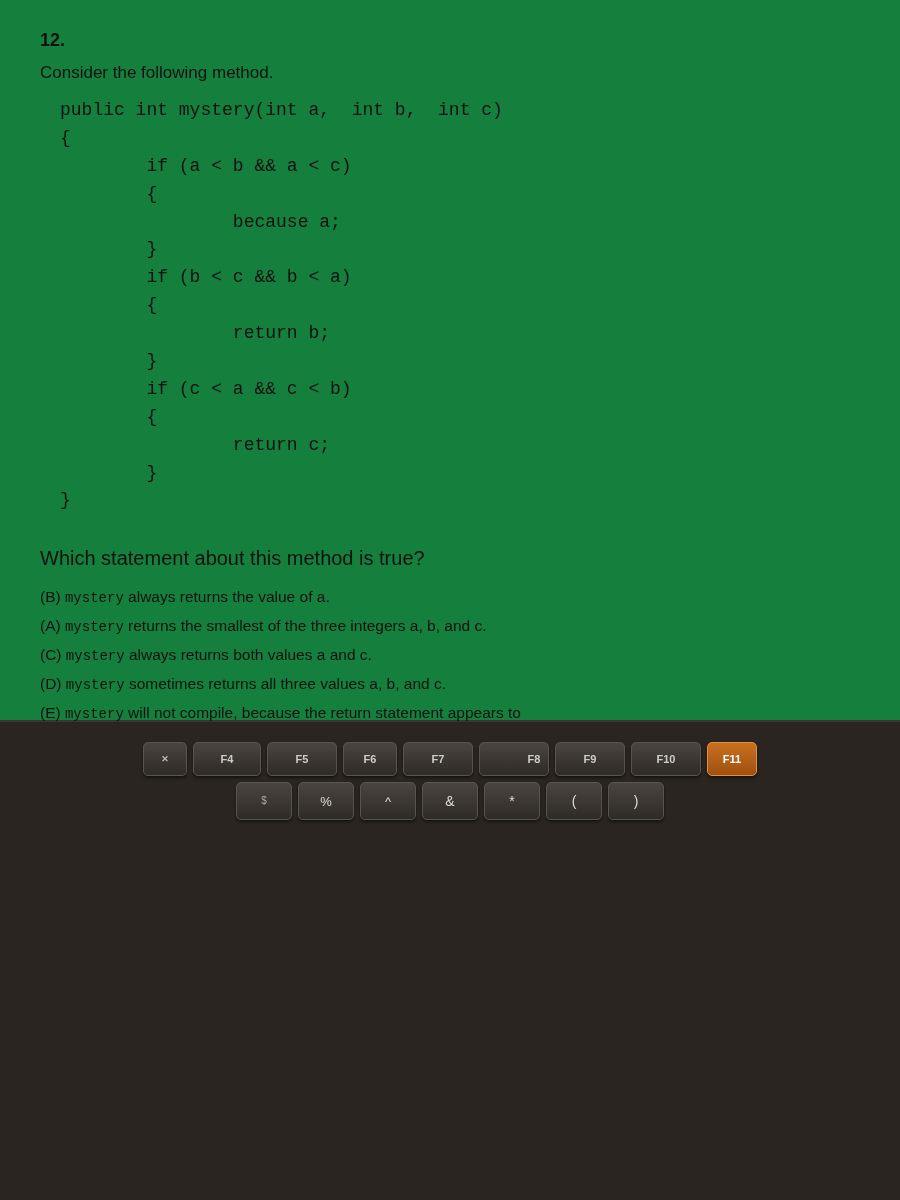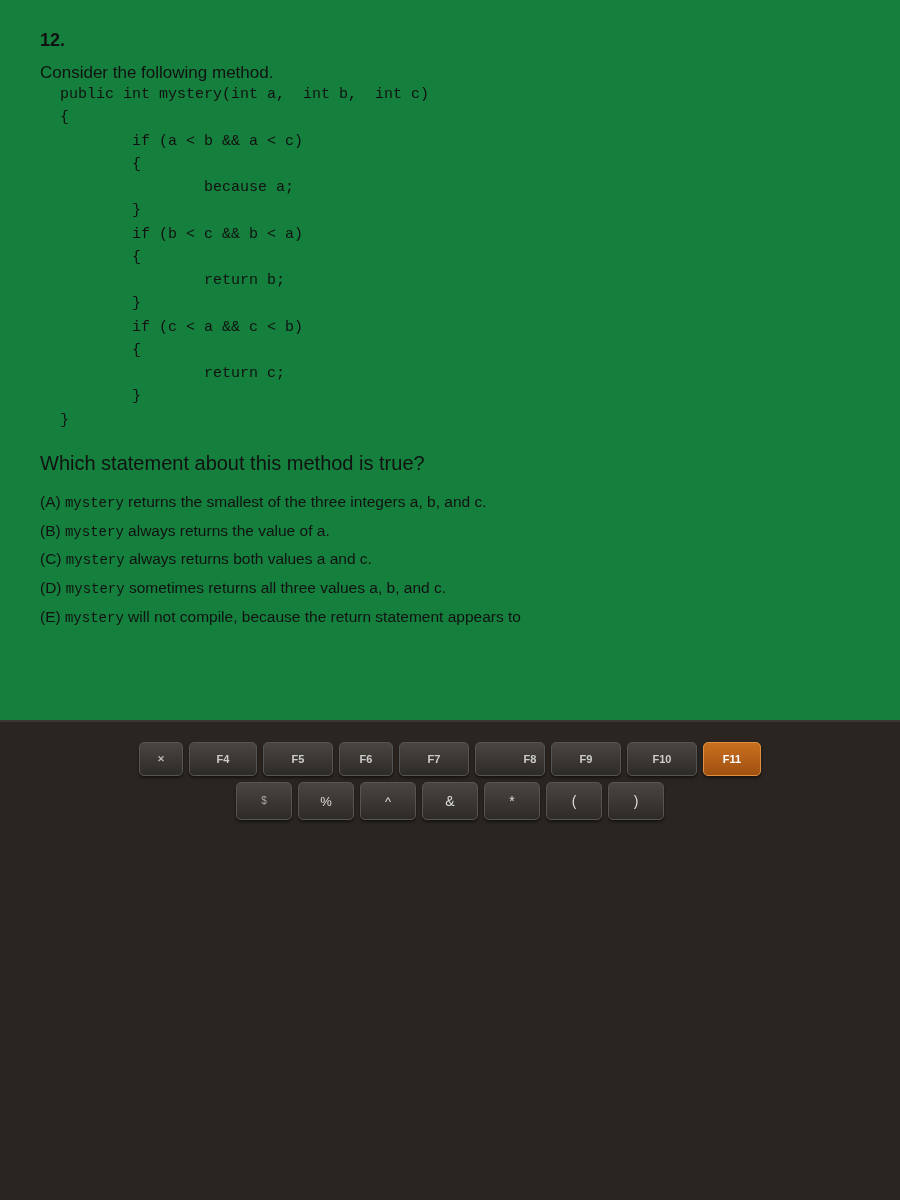--- a/index.html
+++ b/index.html
@@ -24,24 +24,24 @@
 
     .question-number {
       font-size: 18px;
       font-weight: bold;
       color: #111;
       margin-bottom: 12px;
     }
 
     .code-block {
       font-family: 'Courier New', Courier, monospace;
-      font-size: 15px;
+      font-size: 18px;
       color: #111;
       line-height: 1.55;
-      margin-bottom: 20px;
+      margin-bottom: 32px;
       margin-left: 20px;
     }
 
     .code-block .line {
       white-space: pre;
     }
 
     .question-text {
       font-size: 20px;
       color: #111;
@@ -120,21 +120,21 @@
       margin: 0;
     }
   </style>
 </head>
 <body>
 
 <div class="content-area">
 
   <div class="question-number">12.</div>
 
-  <div class="question-intro" style="font-size:17px; color:#111; font-family:Arial,sans-serif;">Consider the following method.</div>
+  <div class="question-intro" style="font-size:17px; color:#111; margin-bottom:14px; font-family:Arial,sans-serif;">Consider the following method.</div>
 
   <div class="code-block">
     <div class="line">public int mystery(int a,  int b,  int c)</div>
     <div class="line">{</div>
     <div class="line">        if (a &lt; b &amp;&amp; a &lt; c)</div>
     <div class="line">        {</div>
     <div class="line">                because a;</div>
     <div class="line">        }</div>
     <div class="line">        if (b &lt; c &amp;&amp; b &lt; a)</div>
     <div class="line">        {</div>
@@ -145,25 +145,25 @@
     <div class="line">                return c;</div>
     <div class="line">        }</div>
     <div class="line">}</div>
   </div>
 
   <div class="question-text">Which statement about this method is true?</div>
 
   <div class="answers">
 
     <div class="answer-item">
+      <span>(B) </span><span class="mono">mystery</span><span> always returns the value of a.</span>
+    </div>
+
+    <div class="answer-item">
       <span>(A) </span><span class="mono">mystery</span><span> returns the smallest of the three integers a, b, and c.</span>
-    </div>
-
-    <div class="answer-item">
-      <span>(B) </span><span class="mono">mystery</span><span> always returns the value of a.</span>
     </div>
 
     <div class="answer-item">
       <span>(C) </span><span class="mono">mystery</span><span> always returns both values a and c.</span>
     </div>
 
     <div class="answer-item">
       <span>(D) </span><span class="mono">mystery</span><span> sometimes returns all three values a, b, and c.</span>
     </div>
 
@@ -198,21 +198,21 @@
     </div>
     <div class="key key-fn" style="width:70px;padding-left:40px;">
       <span style="font-size:11px; font-weight:bold;">F8</span>
     </div>
     <div class="key key-fn" style="width:70px;">
       <span style="font-size:11px; font-weight:bold;">F9</span>
     </div>
     <div class="key key-fn" style="width:70px;">
       <span style="font-size:11px; font-weight:bold;">F10</span>
     </div>
-    <div class="key key-fn key-lit" style="width:58px;">
+    <div class="key key-fn key-lit" style="width:50px;">
       <span style="font-size:11px; font-weight:bold;">F11</span>
     </div>
 
   </div>
 
   <div class="keyboard-row">
 
     <div class="key num-row-key" style="width:56px; height:38px;">
       <div style="display:flex; flex-direction:column; align-items:center; gap:1px;">
         <span style="font-size:10px; color:#aaa;">$</span>

